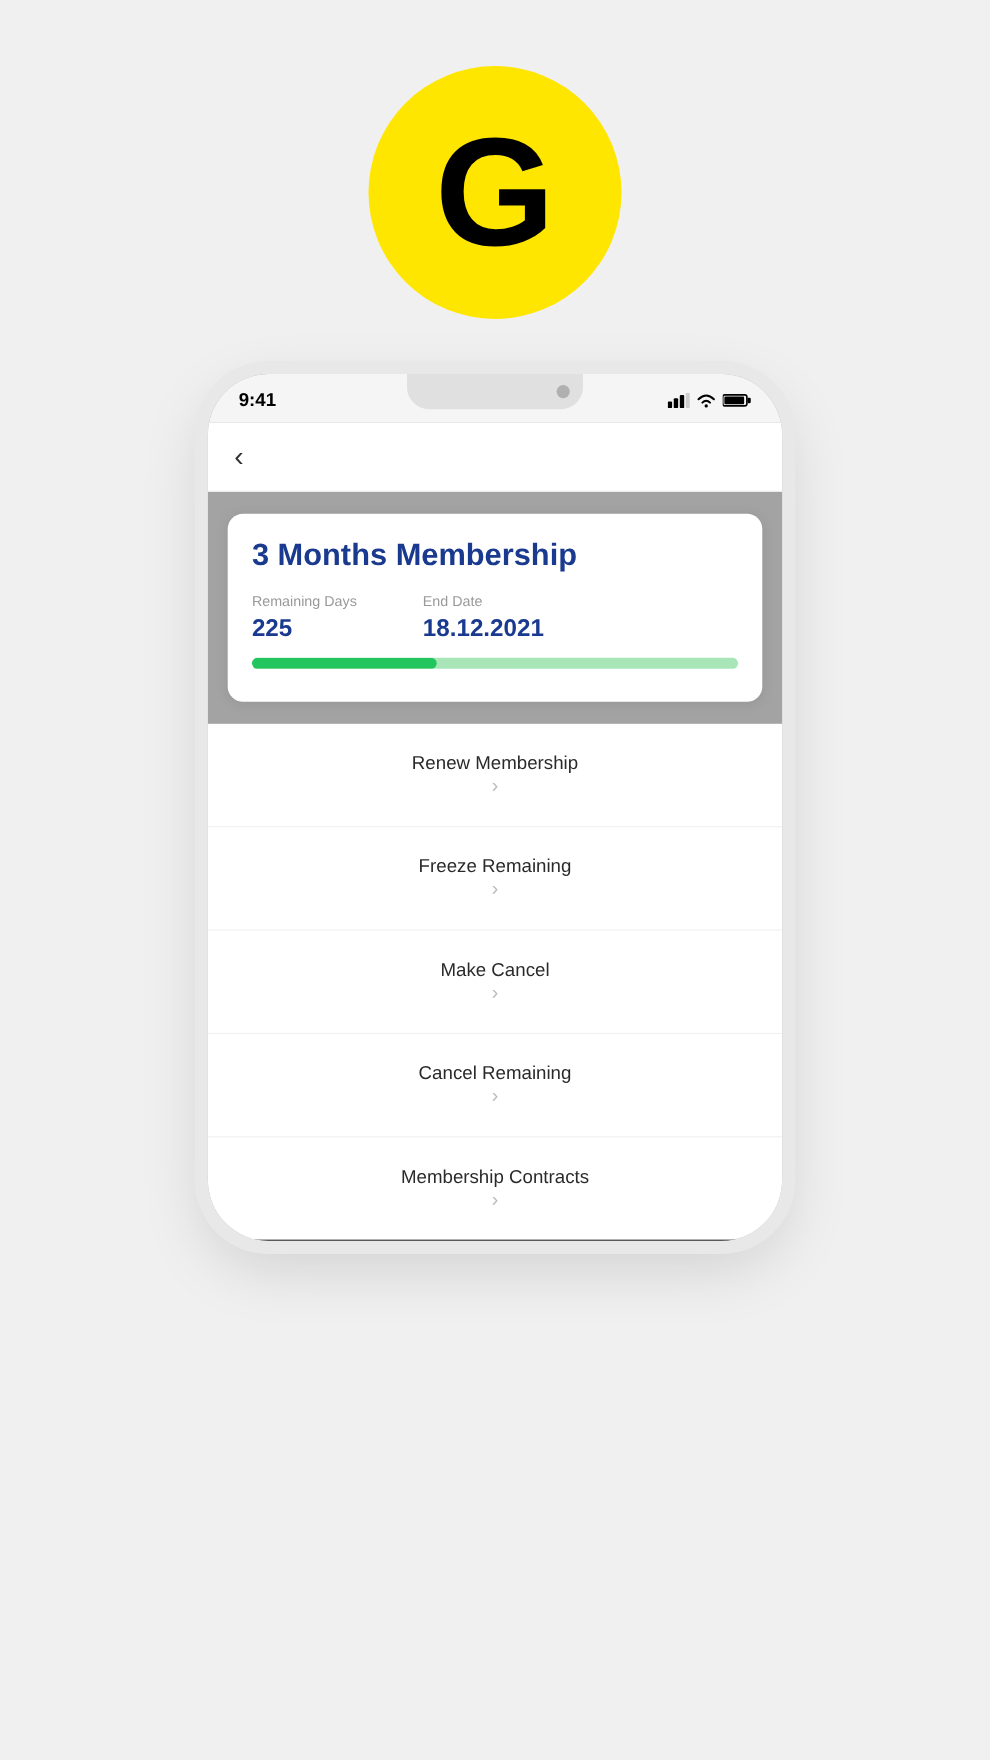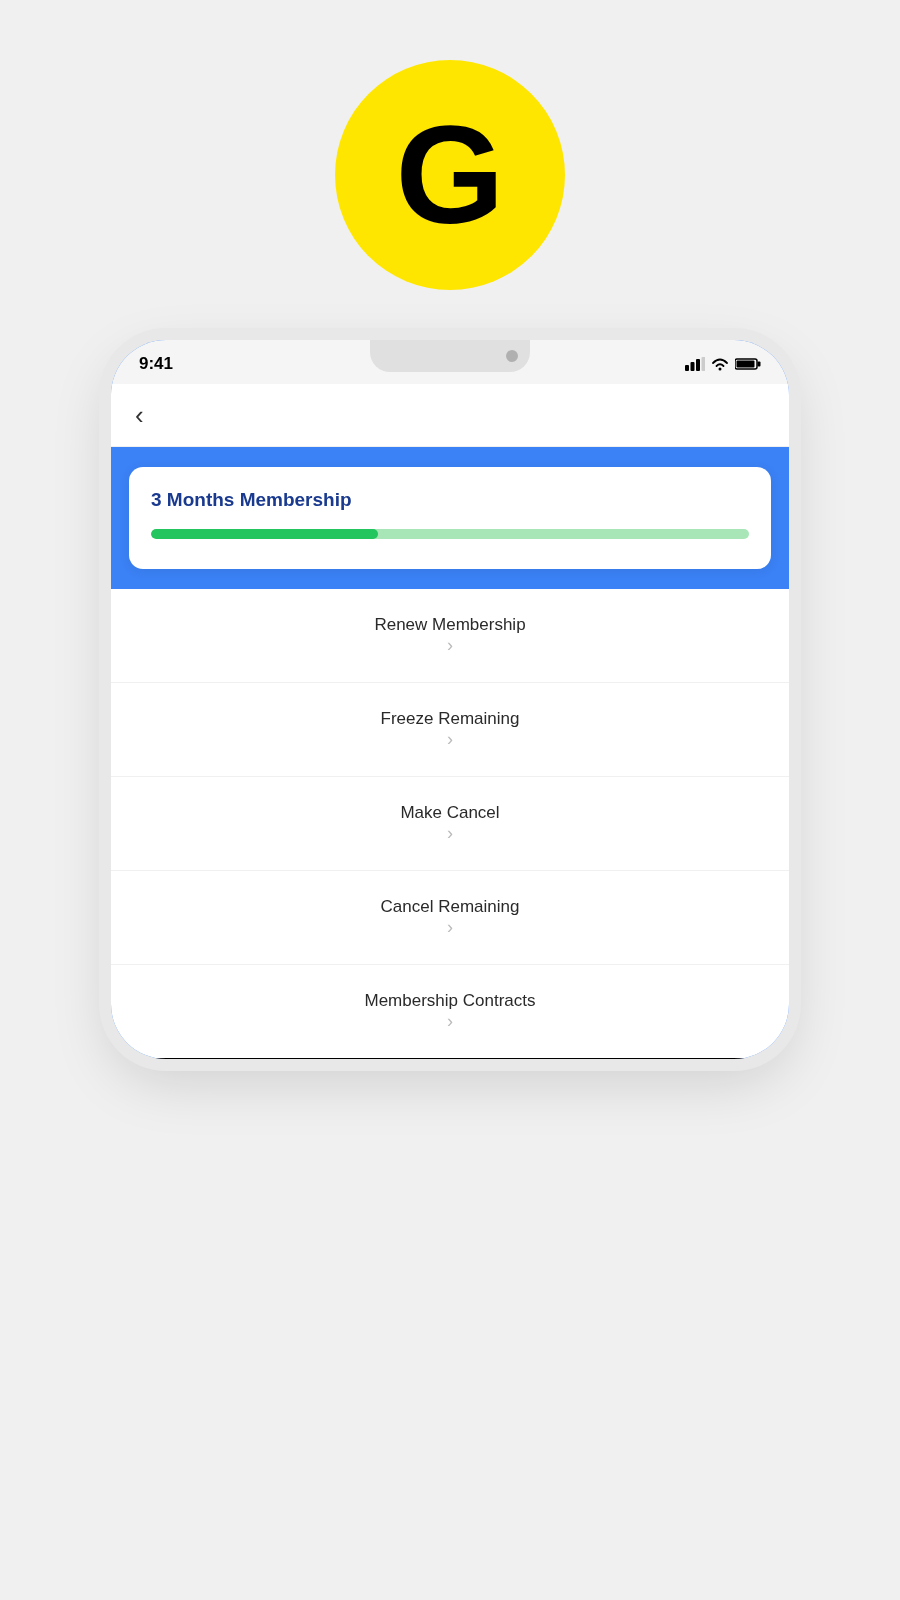--- a/index.html
+++ b/index.html
@@ -32,22 +32,22 @@
     .logo-g {
       font-size: 140px;
       font-weight: 900;
       color: #000;
       line-height: 1;
       font-family: Arial, sans-serif;
     }
 
     
     .phone-frame {
-      width: 678px;
-      background: #3b82f6;
+      width: 522px;
+      background: #a3a3a3;
       border-radius: 55px;
       box-shadow: 0 0 0 12px #e8e8e8, 0 20px 60px rgba(0,0,0,0.15);
       overflow: hidden;
       position: relative;
       flex-shrink: 0;
     }
 
     
     .status-bar {
       background: #f5f5f5;
@@ -122,21 +122,21 @@
     
     .membership-card {
       margin: 20px 18px;
       background: #fff;
       border-radius: 14px;
       padding: 22px 22px 18px;
       box-shadow: 0 2px 12px rgba(0,0,0,0.08);
     }
 
     .membership-title {
-      font-size: 19px;
+      font-size: 28px;
       font-weight: 700;
       color: #1a3a8f;
       margin-bottom: 18px;
     }
 
     .membership-meta {
       display: flex;
       gap: 60px;
       margin-bottom: 14px;
     }
@@ -241,20 +241,30 @@
       </svg>
     </div>
   </div>
 
   <div class="header">
     <span class="back-btn">‹</span>
   </div>
 
   <div class="membership-card">
     <div class="membership-title">3 Months Membership</div>
+    <div class="membership-meta">
+      <div>
+        <div class="meta-label">Remaining Days</div>
+        <div class="meta-value">225</div>
+      </div>
+      <div>
+        <div class="meta-label">End Date</div>
+        <div class="meta-value">18.12.2021</div>
+      </div>
+    </div>
     <div class="progress-bar-container">
       <div class="progress-bar-fill" style="width: 38%"></div>
     </div>
   </div>
 
   <div class="menu-list">
 
     <div class="menu-item">
       <span class="menu-item-label">Renew Membership</span>
       <span class="chevron">›</span>

